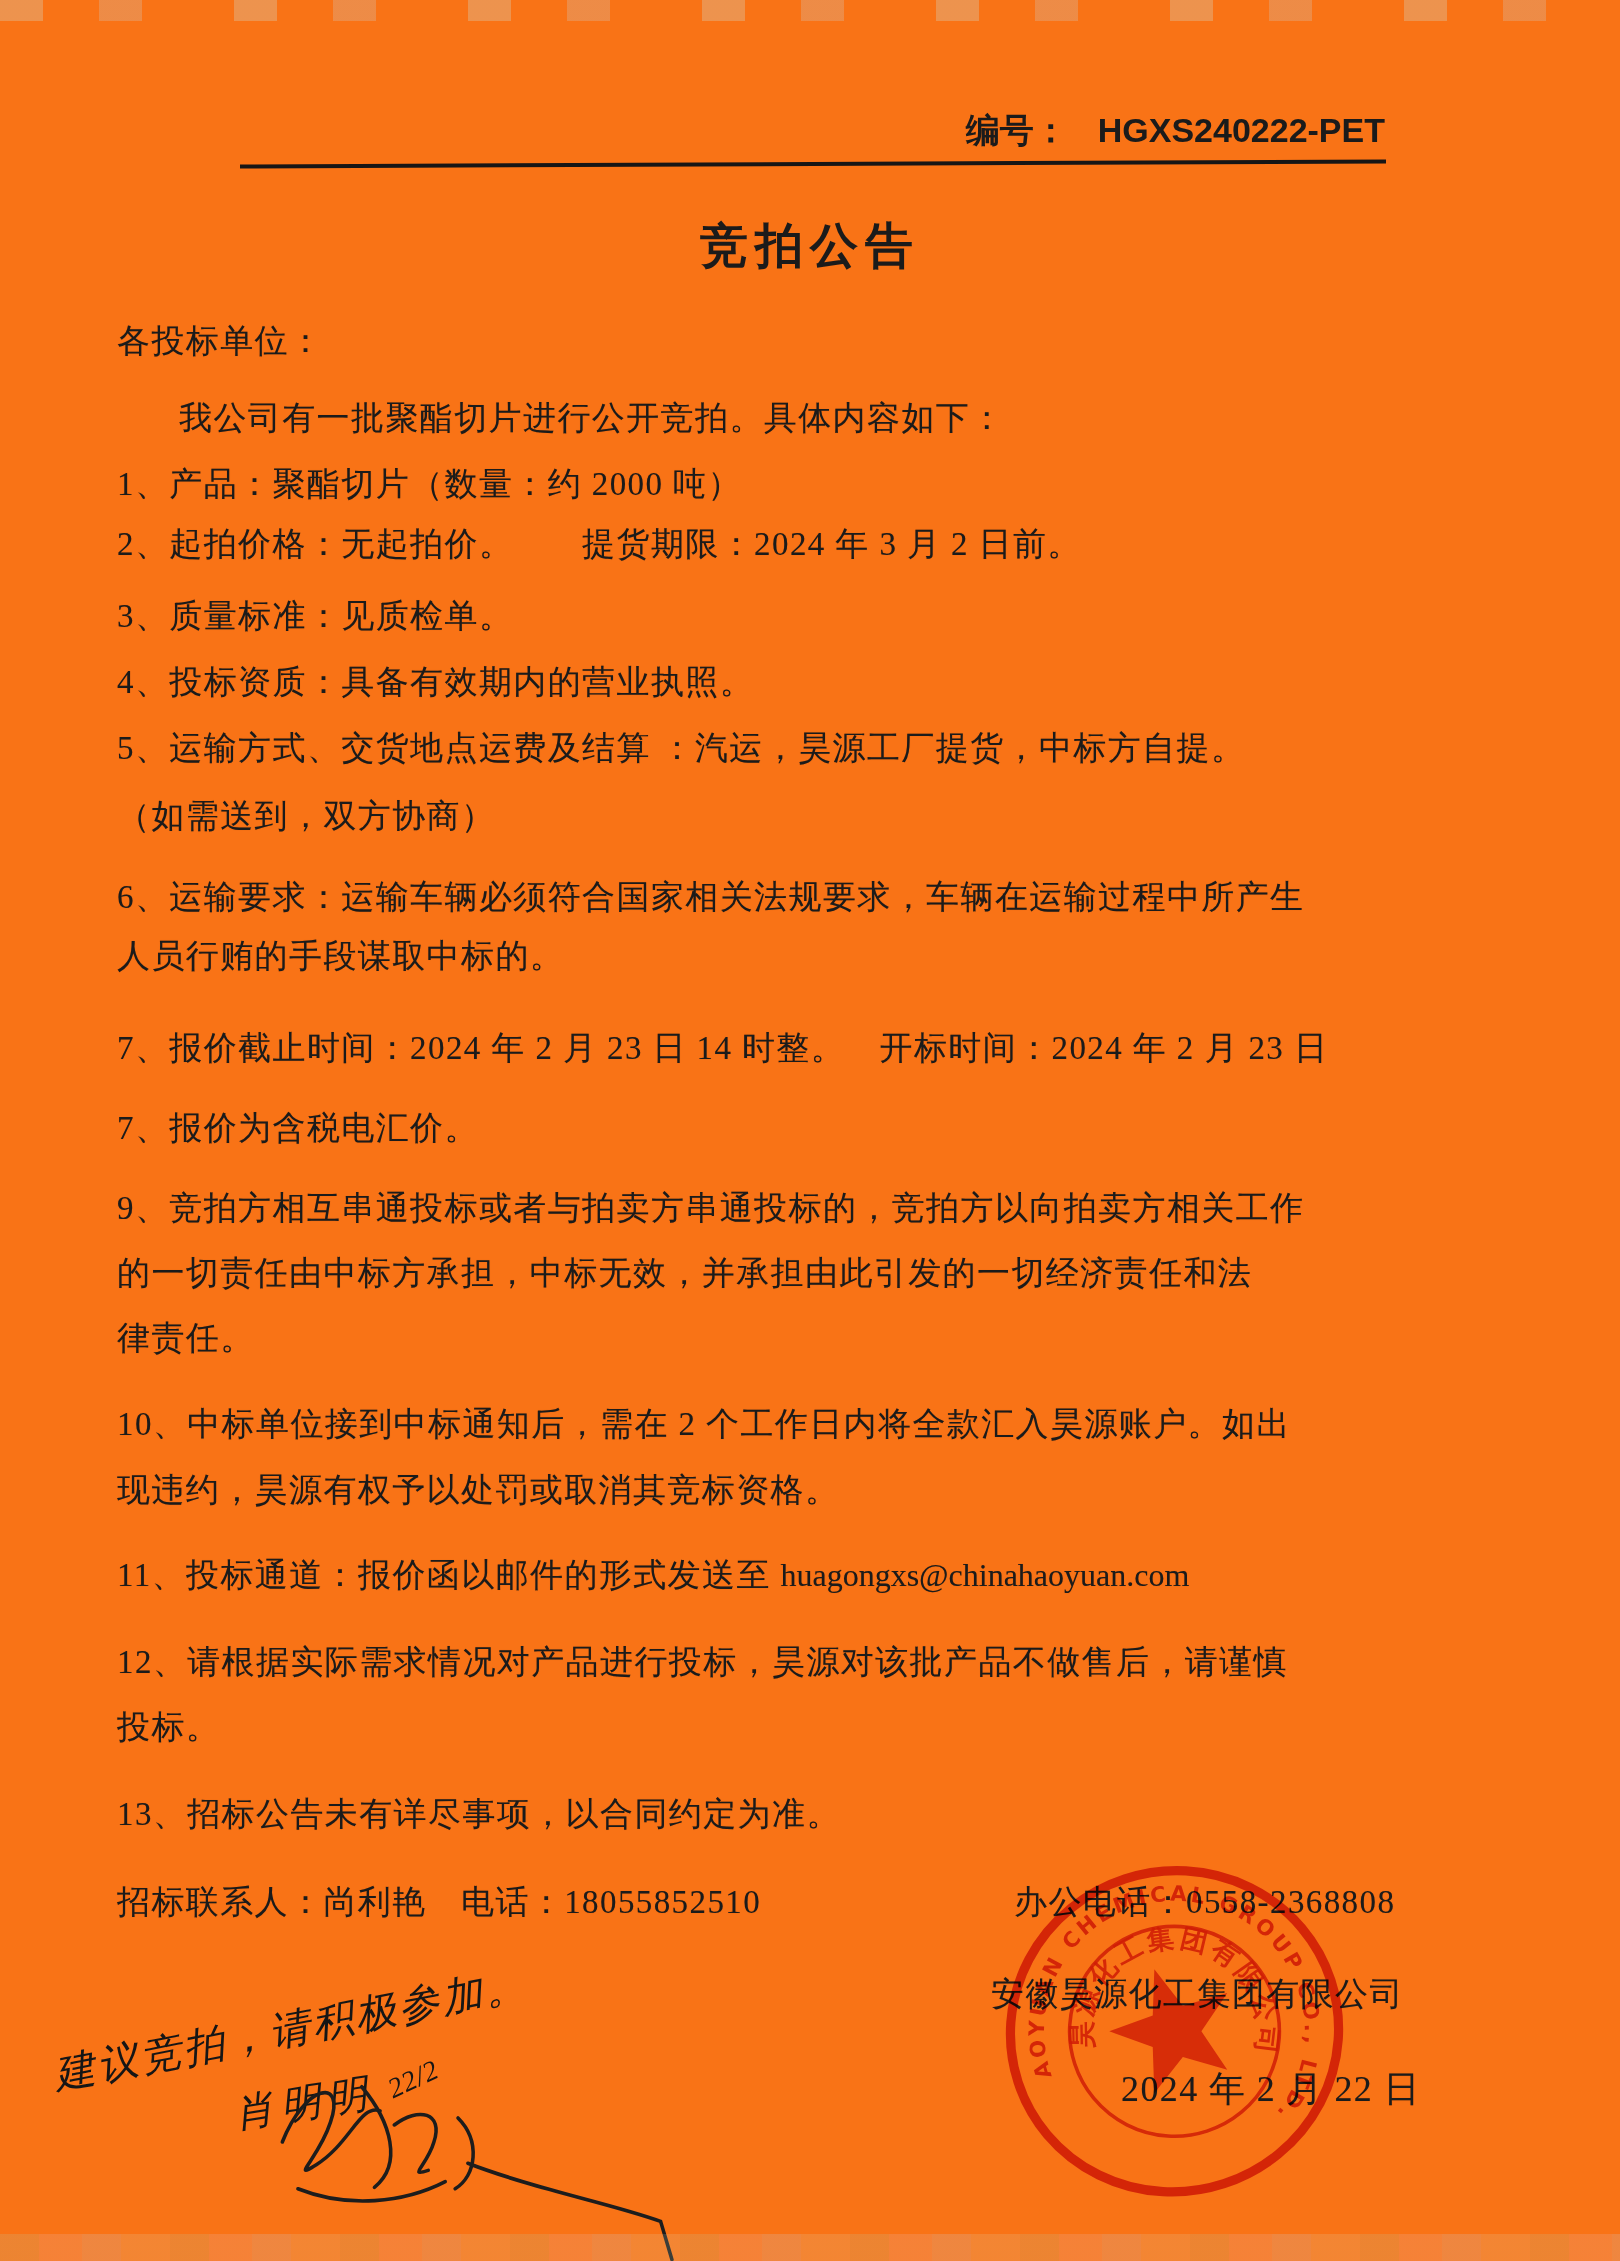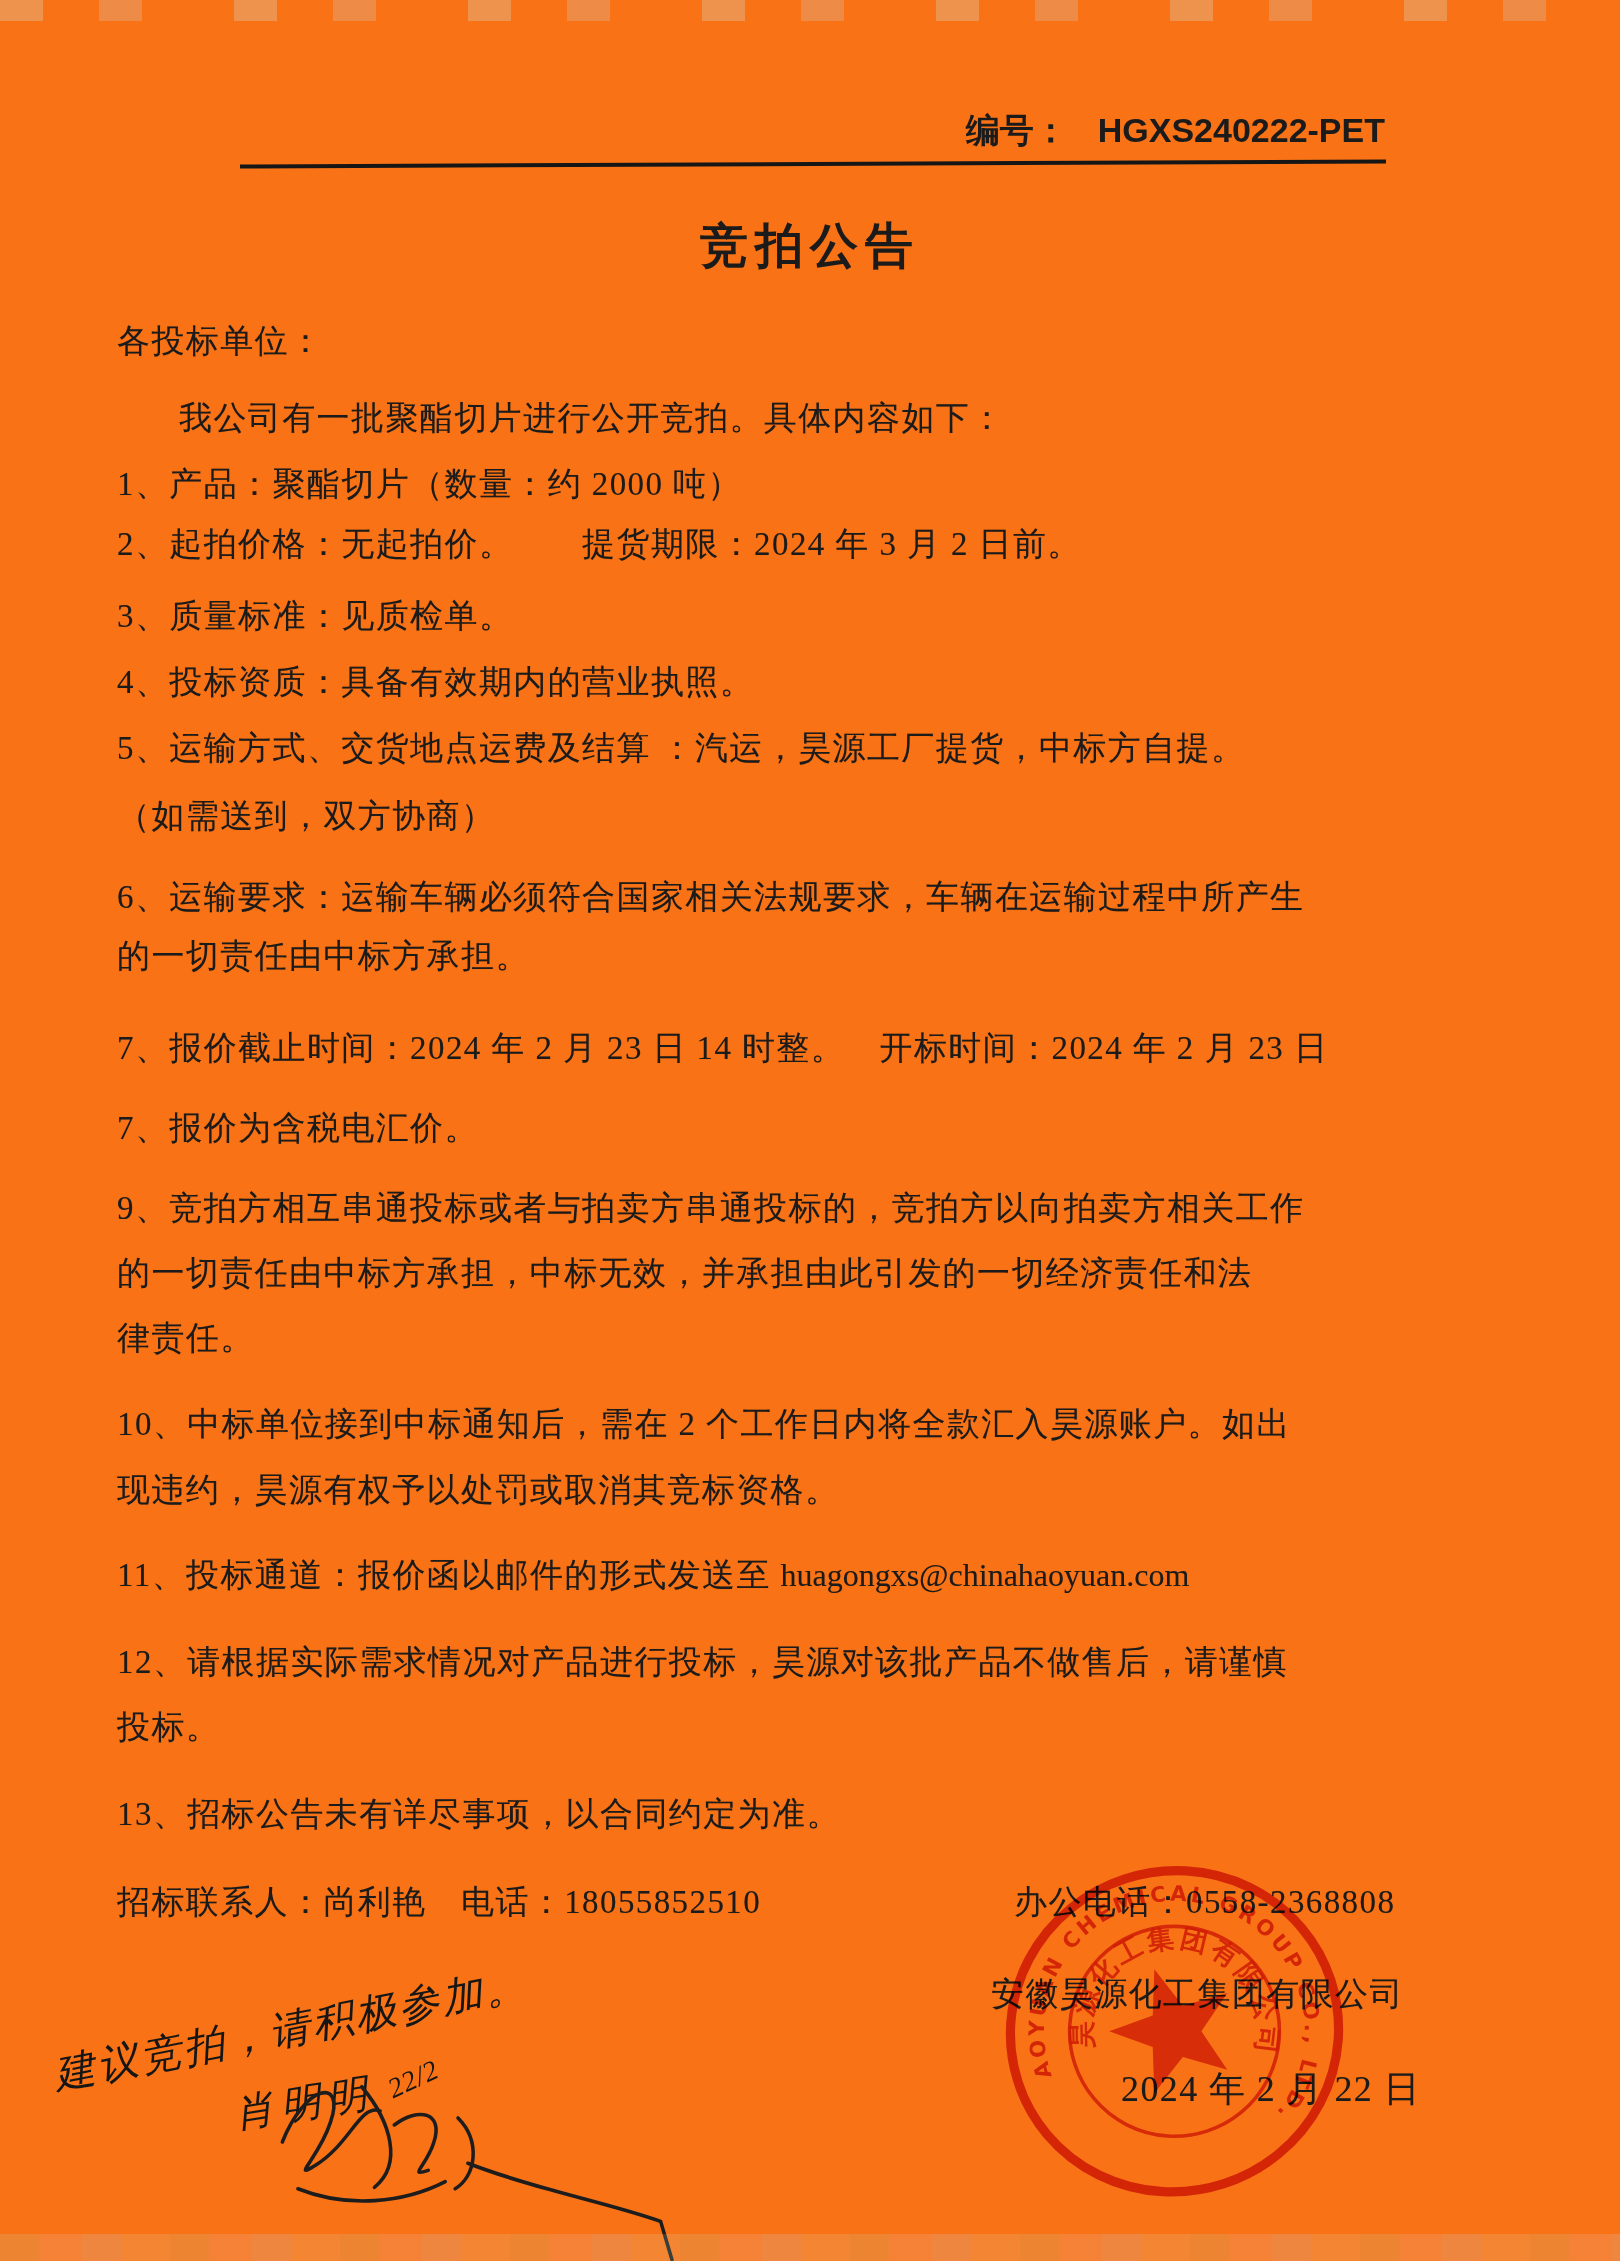--- a/index.html
+++ b/index.html
@@ -84,21 +84,21 @@
   <div class="bline" style="top:319px;">各投标单位：</div>
   <div class="bline" style="top:396px;left:179px;">我公司有一批聚酯切片进行公开竞拍。具体内容如下：</div>
 
   <div class="bline" style="top:462px;">1、产品：聚酯切片（数量：约 2000 吨）</div>
   <div class="bline" style="top:522px;">2、起拍价格：无起拍价。　　提货期限：2024 年 3 月 2 日前。</div>
   <div class="bline" style="top:594px;">3、质量标准：见质检单。</div>
   <div class="bline" style="top:660px;">4、投标资质：具备有效期内的营业执照。</div>
   <div class="bline" style="top:726px;">5、运输方式、交货地点运费及结算 ：汽运，昊源工厂提货，中标方自提。</div>
   <div class="bline" style="top:794px;">（如需送到，双方协商）</div>
   <div class="bline" style="top:875px;">6、运输要求：运输车辆必须符合国家相关法规要求，车辆在运输过程中所产生</div>
-  <div class="bline" style="top:934px;">的一切责任由中标方承担。</div>
+  <div class="bline" style="top:934px;">人员行贿的手段谋取中标的。</div>
   <div class="bline" style="top:1026px;">7、报价截止时间：2024 年 2 月 23 日 14 时整。　开标时间：2024 年 2 月 23 日</div>
   <div class="bline" style="top:1106px;">7、报价为含税电汇价。</div>
   <div class="bline" style="top:1186px;">9、竞拍方相互串通投标或者与拍卖方串通投标的，竞拍方以向拍卖方相关工作</div>
   <div class="bline" style="top:1251px;">的一切责任由中标方承担，中标无效，并承担由此引发的一切经济责任和法</div>
   <div class="bline" style="top:1316px;">律责任。</div>
   <div class="bline" style="top:1402px;">10、中标单位接到中标通知后，需在 2 个工作日内将全款汇入昊源账户。如出</div>
   <div class="bline" style="top:1468px;">现违约，昊源有权予以处罚或取消其竞标资格。</div>
 
   <div class="bline" style="top:1553px;">
     <span>11、投标通道：报价函以邮件的形式发送至 </span><span class="email">huagongxs@chinahaoyuan.com</span>

